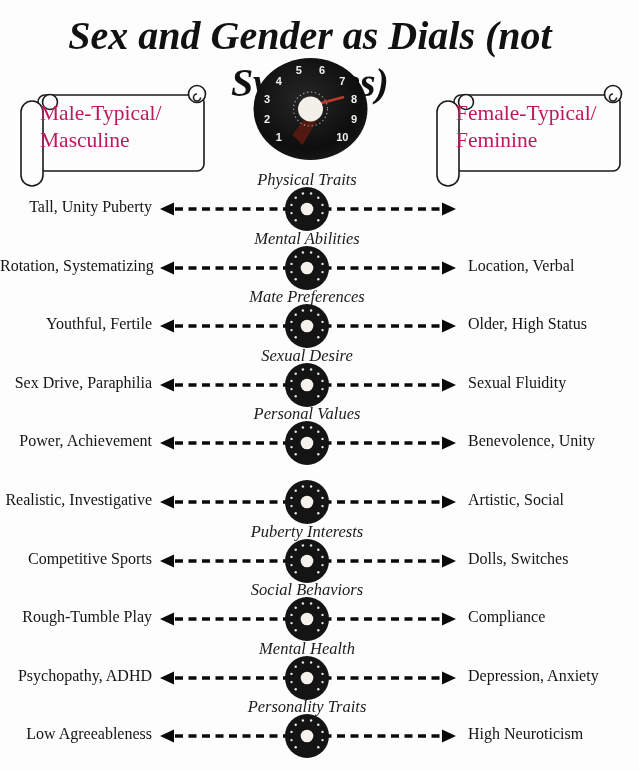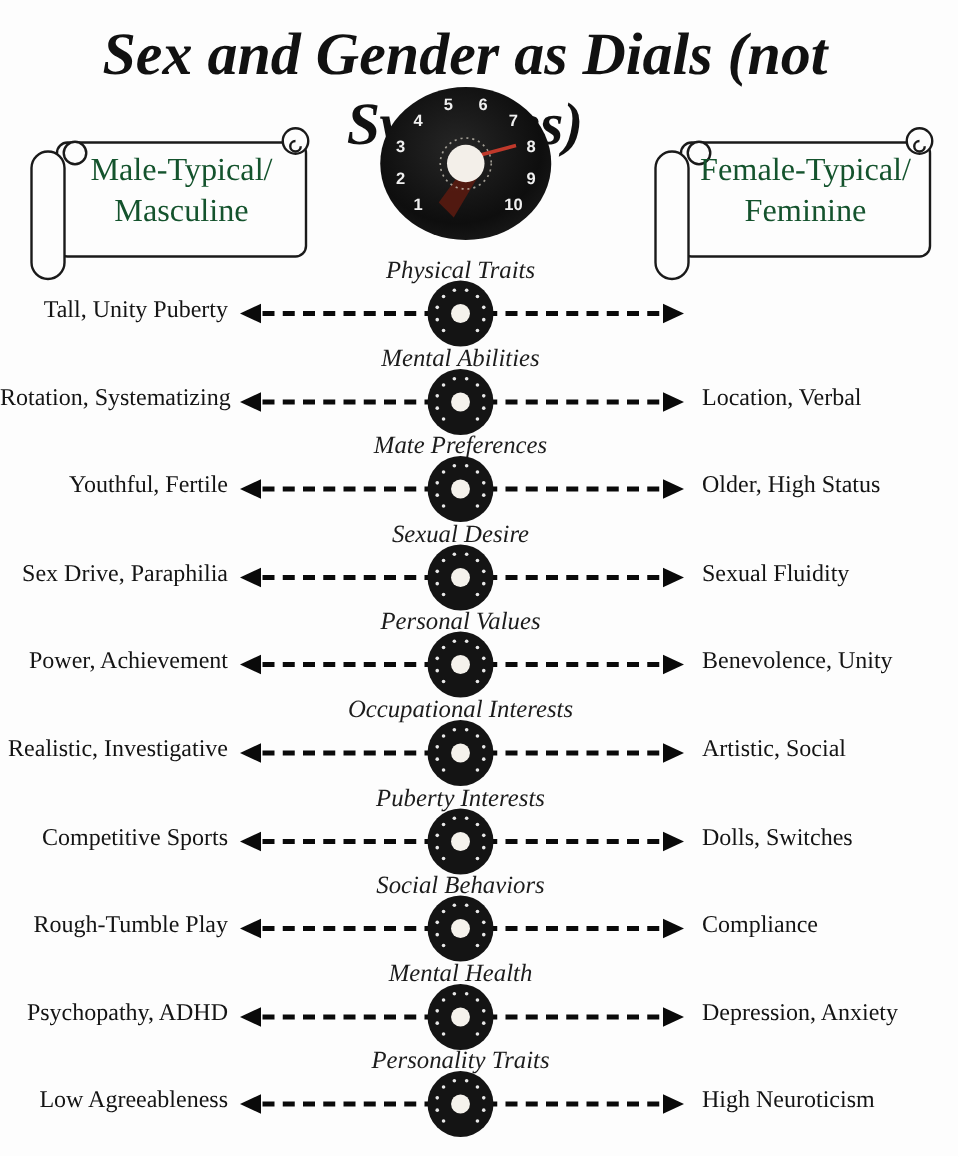--- a/index.html
+++ b/index.html
@@ -20,21 +20,21 @@
     font-size:11px; font-weight:600; fill:#f0f0f0;
     text-anchor:middle; dominant-baseline:central;
   }
   
   .scroll { position:absolute; top:80px; width:200px; height:108px; }
   .scroll.left  { left:12px; }
   .scroll.right { left:428px; }
   .scroll svg { position:absolute; left:0; top:0; }
   .scroll-text {
     position:absolute; left:28px; top:20px; width:162px;
-    text-align:center; font-size:21.5px; line-height:27px; color:#14532d;
+    text-align:left; font-size:21.5px; line-height:27px; color:#be185d;
   }
   
   .rows { position:absolute; top:170px; left:0; width:639px; }
   .row { position:relative; height:58.6px; }
   .category {
     position:absolute; top:0; left:0; width:614px;
     text-align:center; font-style:italic; font-size:16.5px; color:#1c1c1c;
     white-space:nowrap;
   }
   .male {
@@ -246,21 +246,20 @@
           <circle cx="163.5" cy="28.1" r="1.2"></circle>
           <circle cx="159.3" cy="35.3" r="1.2"></circle>
         </g>
         <circle cx="148" cy="24" r="6.3" fill="#f5f2ec"></circle>
       </g>
     </svg>
     <div class="female">Benevolence, Unity</div>
   </div>
 
   <div class="row">
-    <div class="category">Occupational Interests</div>
     <div class="male">Realistic, Investigative</div>
     <svg class="axis-svg" width="298" height="48" viewBox="0 0 298 48">
       <polygon class="arrow-head" points="15,17.5 1,24 15,30.5"></polygon>
       <line class="dash-line" x1="16" y1="24" x2="282" y2="24"></line>
       <polygon class="arrow-head" points="283,17.5 297,24 283,30.5"></polygon>
       <g>
         <circle cx="148" cy="24" r="22" fill="#141414"></circle>
         <g fill="#e8e8e8">
           <circle cx="136.7" cy="35.3" r="1.2"></circle>
           <circle cx="132.5" cy="28.1" r="1.2"></circle>

